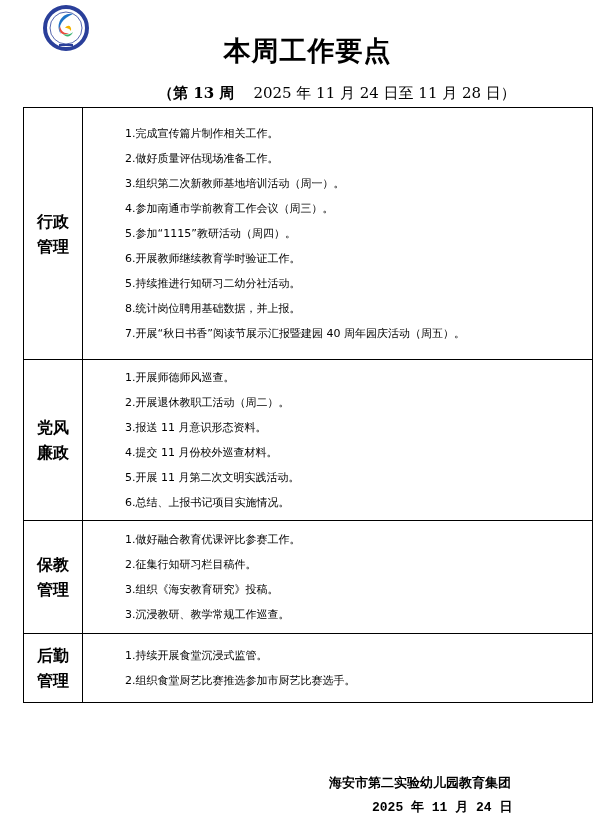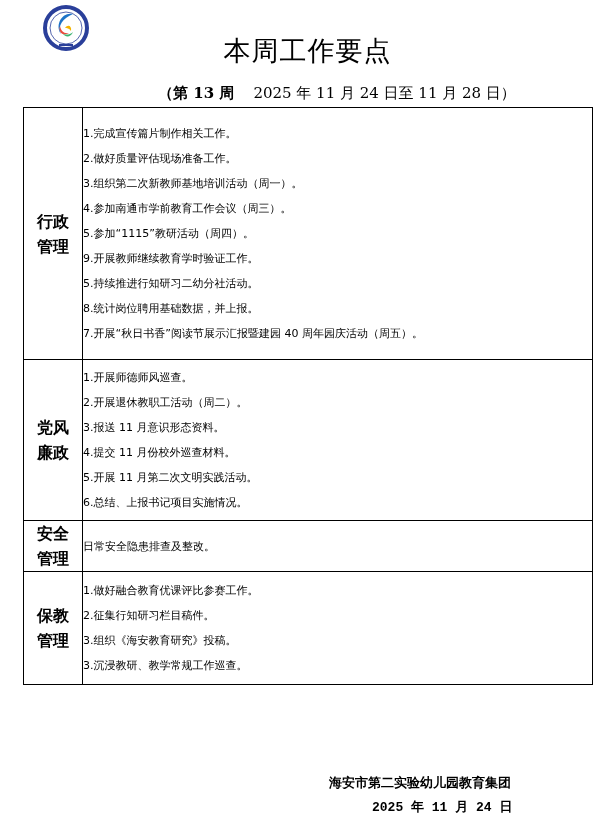--- a/index.html
+++ b/index.html
@@ -1,31 +1,31 @@
 <!DOCTYPE html>
 <html><head>
 <meta charset="utf-8">
 <style>
   html, body { margin: 0; padding: 0; background: #ffffff; }
   body { width: 615px; height: 820px; position: relative; overflow: hidden;
          font-family: "DejaVu Sans", "Liberation Sans", sans-serif; color: #000; }
   .logo { position: absolute; left: 43px; top: 4px; width: 46px; height: 52px; }
   .title { position: absolute; left: 0; width: 615px; top: 33px; text-align: center;
-           font-family: "DejaVu Serif", "Liberation Serif", serif; font-weight: normal;
+           font-family: "DejaVu Serif", "Liberation Serif", serif; font-weight: bold;
            font-size: 27px; letter-spacing: 1px; }
   .subtitle { position: absolute; left: 158px; top: 84px; font-size: 15px;
               font-family: "DejaVu Serif", "Liberation Serif", serif; white-space: pre; }
   .subtitle .b { font-weight: bold; }
   table.plan { position: absolute; left: 23px; top: 107px; width: 570px;
                border-collapse: collapse; table-layout: fixed; }
   table.plan td { border: 1.5px solid #000; vertical-align: middle; padding: 0; }
   td.cat { width: 58px; text-align: center; font-weight: bold; font-size: 16px;
            line-height: 25px; font-family: "DejaVu Serif", "Liberation Serif", serif; }
   td.items { padding: 10px 0 10px 27px; }
-  .item { font-size: 11px; line-height: 25px; white-space: nowrap; }
+  .item { font-size: 11px; line-height: 25px; white-space: nowrap; margin-left: 42px; }
   .footer-org { position: absolute; left: 329px; top: 774px; font-weight: bold;
                 font-size: 13px; font-family: "DejaVu Serif", "Liberation Serif", serif; }
   .footer-date { position: absolute; left: 372px; top: 798px; font-weight: bold;
                  font-size: 13px; font-family: Liberation Mono, monospace; }
 </style>
 </head>
 <body>
 
 <div class="logo">
   <svg width="46" height="52" viewBox="0 0 46 52">
@@ -49,58 +49,59 @@
     <td class="cat">
       <div>行政</div>
       <div>管理</div>
     </td>
     <td class="items">
       <div class="item">1.完成宣传篇片制作相关工作。</div>
       <div class="item">2.做好质量评估现场准备工作。</div>
       <div class="item">3.组织第二次新教师基地培训活动（周一）。</div>
       <div class="item">4.参加南通市学前教育工作会议（周三）。</div>
       <div class="item">5.参加“1115”教研活动（周四）。</div>
-      <div class="item">9.开展教师继续教育学时验证工作。</div>
+      <div class="item">6.开展教师继续教育学时验证工作。</div>
       <div class="item">5.持续推进行知研习二幼分社活动。</div>
       <div class="item">8.统计岗位聘用基础数据，并上报。</div>
       <div class="item">7.开展“秋日书香”阅读节展示汇报暨建园 40 周年园庆活动（周五）。</div>
     </td>
   </tr>
   <tr style="height:161px;">
     <td class="cat">
       <div>党风</div>
       <div>廉政</div>
     </td>
     <td class="items">
       <div class="item">1.开展师德师风巡查。</div>
       <div class="item">2.开展退休教职工活动（周二）。</div>
       <div class="item">3.报送 11 月意识形态资料。</div>
       <div class="item">4.提交 11 月份校外巡查材料。</div>
       <div class="item">5.开展 11 月第二次文明实践活动。</div>
       <div class="item">6.总结、上报书记项目实施情况。</div>
     </td>
   </tr>
-  <tr style="height:50px;">
-    <td class="cat">
-      <div>安全</div>
-      <div>管理</div>
-    </td>
-    <td class="items" style="padding-top:0;padding-bottom:0;">
-      <div class="item">日常安全隐患排查及整改。</div>
-    </td>
-  </tr>
   <tr style="height:113px;">
     <td class="cat">
       <div>保教</div>
       <div>管理</div>
     </td>
     <td class="items">
       <div class="item">1.做好融合教育优课评比参赛工作。</div>
       <div class="item">2.征集行知研习栏目稿件。</div>
       <div class="item">3.组织《海安教育研究》投稿。</div>
       <div class="item">3.沉浸教研、教学常规工作巡查。</div>
     </td>
   </tr>
+  <tr style="height:69px;">
+    <td class="cat">
+      <div>后勤</div>
+      <div>管理</div>
+    </td>
+    <td class="items">
+      <div class="item">1.持续开展食堂沉浸式监管。</div>
+      <div class="item">2.组织食堂厨艺比赛推选参加市厨艺比赛选手。</div>
+    </td>
+  </tr>
 </tbody>
   </table>
 
 <div class="footer-org">海安市第二实验幼儿园教育集团</div>
 <div class="footer-date">2025 年 11 月 24 日</div>
 
 </body></html>

